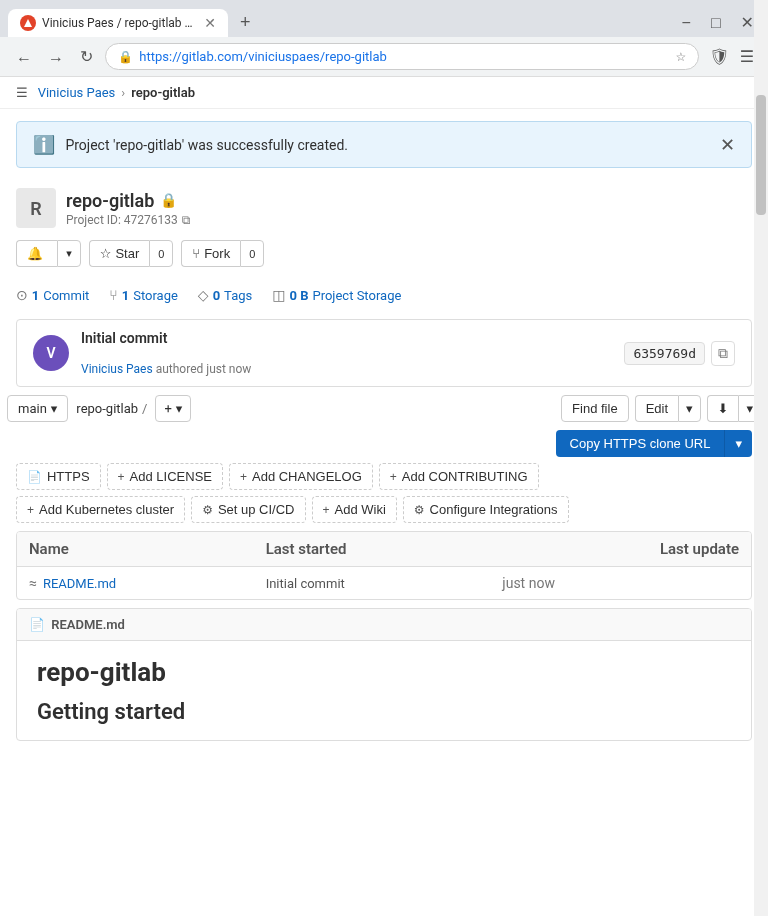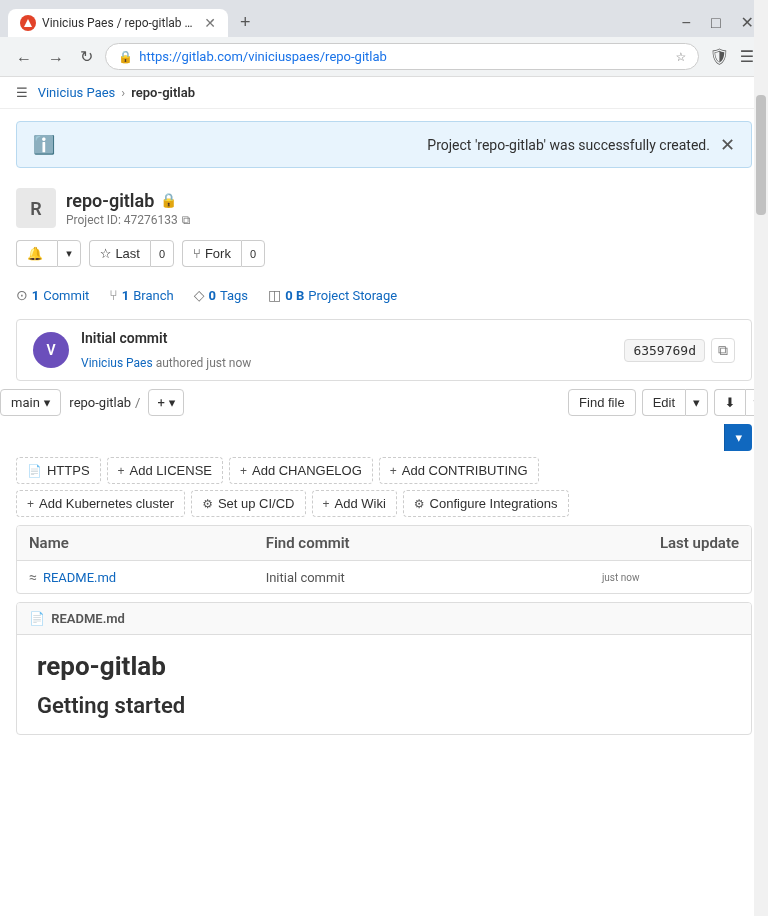--- a/index.html
+++ b/index.html
@@ -30,21 +30,21 @@
     
     .breadcrumb-bar { padding: 8px 16px; display: flex; align-items: center; gap: 6px; font-size: 13px; color: #555; border-bottom: 1px solid #eee; }
     .sidebar-toggle { cursor: pointer; color: #555; margin-right: 4px; }
     .breadcrumb-link { color: #1068bf; text-decoration: none; cursor: pointer; }
     .breadcrumb-sep { color: #888; }
     .breadcrumb-current { font-weight: 600; color: #303030; }
 
     
     .alert { background: #e8f4fd; border: 1px solid #b8d9f0; border-radius: 4px; margin: 12px 16px; padding: 12px 16px; display: flex; align-items: center; gap: 10px; }
     .alert-icon { color: #1068bf; font-size: 18px; flex-shrink: 0; }
-    .alert-text { flex: 1; font-size: 14px; color: #303030; text-align: right; }
+    .alert-text { flex: 1; font-size: 14px; color: #303030; }
     .alert-close { cursor: pointer; color: #555; font-size: 18px; margin-left: auto; }
 
     
     .repo-header { padding: 8px 16px 12px; }
     .repo-title-row { display: flex; align-items: center; gap: 10px; margin-bottom: 4px; }
     .repo-avatar { width: 40px; height: 40px; background: #e8e8e8; border-radius: 4px; display: flex; align-items: center; justify-content: center; font-size: 18px; font-weight: 600; color: #555; flex-shrink: 0; }
     .repo-info { flex: 1; }
     .repo-name { font-size: 18px; font-weight: 600; color: #303030; display: flex; align-items: center; gap: 6px; }
     .repo-lock-icon { color: #777; font-size: 14px; }
     .repo-id { font-size: 12px; color: #777; display: flex; gap: 4px; margin-top: 2px; }
@@ -60,28 +60,28 @@
     
     .stats-row { display: flex; align-items: center; gap: 20px; padding: 8px 16px; font-size: 13px; color: #555; }
     .stat-item { display: flex; align-items: center; gap: 4px; cursor: pointer; color: #1068bf; }
     .stat-icon { font-size: 14px; color: #777; }
 
     
     .commit-row { margin: 8px 16px; border: 1px solid #ddd; border-radius: 4px; padding: 10px 16px; display: flex; align-items: center; gap: 12px; }
     .commit-avatar { width: 36px; height: 36px; border-radius: 50%; background: #6b4fbb; display: flex; align-items: center; justify-content: center; color: #fff; font-size: 14px; font-weight: 600; overflow: hidden; flex-shrink: 0; }
     .commit-info { flex: 1; }
     .commit-msg { font-weight: 600; font-size: 14px; color: #303030; }
-    .commit-meta { font-size: 12px; color: #777; margin-top: 10px; }
+    .commit-meta { font-size: 12px; color: #777; margin-top: 16px; }
     .commit-meta a { color: #1068bf; text-decoration: none; }
     .commit-hash { display: flex; align-items: center; gap: 6px; margin-left: auto; justify-content: flex-end; }
     .hash-badge { background: #f5f5f5; border: 1px solid #ddd; border-radius: 4px; padding: 3px 8px; font-family: monospace; font-size: 13px; color: #303030; }
     .hash-copy { cursor: pointer; color: #777; font-size: 14px; border: 1px solid #ddd; border-radius: 4px; padding: 3px 6px; background: #fff; }
 
     
-    .file-toolbar { margin: 8px 0; display: flex; gap: 8px; }
+    .file-toolbar { margin: 8px 7px; display: flex; gap: 8px; }
     .branch-select { border: 1px solid #ccc; border-radius: 4px; padding: 5px 10px; background: #fff; font-size: 13px; cursor: pointer; display: flex; align-items: center; gap: 4px; }
     .branch-path { display: flex; align-items: center; gap: 4px; font-size: 13px; color: #303030; }
     .path-sep { color: #777; }
     .add-btn { border: 1px solid #ccc; border-radius: 4px; padding: 5px 8px; background: #fff; cursor: pointer; display: flex; align-items: center; gap: 4px; font-size: 13px; }
     .file-actions { margin-left: auto; display: flex; gap: 6px; }
     .action-btn { border: 1px solid #ccc; border-radius: 4px; padding: 5px 10px; background: #fff; cursor: pointer; font-size: 13px; color: #303030; display: flex; align-items: center; gap: 4px; }
     .btn-primary { background: #1068bf; color: #fff; border: none; border-radius: 4px 0 0 4px; padding: 6px 14px; cursor: pointer; font-size: 13px; font-weight: 500; }
     .btn-primary-arrow { background: #1068bf; color: #fff; border: none; border-left: 1px solid #0d5aa7; border-radius: 0 4px 4px 0; padding: 6px 10px; cursor: pointer; font-size: 13px; }
     .clone-group { display: flex; }
 
@@ -91,21 +91,21 @@
     .quick-icon { color: #555; font-size: 12px; }
 
     
     .file-table { margin: 8px 16px; border: 1px solid #ddd; border-radius: 4px; overflow: hidden; }
     .file-table-header { display: grid; grid-template-columns: 1fr 1fr 1fr; padding: 8px 12px; background: #f9f9f9; border-bottom: 1px solid #ddd; font-weight: 600; font-size: 15px; color: #555; }
     .file-row { display: grid; grid-template-columns: 1fr 1fr 1fr; padding: 8px 12px; border-bottom: 1px solid #eee; align-items: center; }
     .file-row:last-child { border-bottom: none; }
     .file-name { display: flex; align-items: center; gap: 6px; color: #1068bf; cursor: pointer; font-size: 13px; }
     .file-icon { font-size: 14px; color: #777; }
     .file-commit { font-size: 13px; color: #555; }
-    .file-date { font-size: 10px; color: #777; text-align: center; }
+    .file-date { font-size: 14px; color: #777; text-align: left; }
 
     
     .readme-section { margin: 8px 16px 16px; border: 1px solid #ddd; border-radius: 4px; overflow: hidden; }
     .readme-header { padding: 8px 12px; border-bottom: 1px solid #ddd; background: #f9f9f9; display: flex; align-items: center; gap: 6px; font-size: 13px; color: #555; font-weight: 600; }
     .readme-content { padding: 16px 20px; }
     .readme-title { font-size: 26px; font-weight: 700; color: #303030; margin-bottom: 12px; }
     .readme-subtitle { font-size: 22px; font-weight: 600; color: #303030; }
 
     
     .scrollbar-track { position: fixed; right: 0; top: 0; width: 14px; height: 916px; background: #f1f1f1; }
@@ -184,21 +184,21 @@
       <div class="btn-group">
         <button class="btn btn-left">
           <span>🔔</span>
           <span></span>
         </button>
         <button class="btn btn-right">▾</button>
       </div>
       <div class="btn-group">
         <button class="btn btn-left">
           <span>☆</span>
-          <span>Last</span>
+          <span>Star</span>
         </button>
         <button class="btn btn-right">
           <span>0</span>
         </button>
       </div>
       <div class="btn-group">
         <button class="btn btn-left">
           <span>⑂</span>
           <span>Fork</span>
         </button>
@@ -211,21 +211,21 @@
 
   <div class="stats-row">
     <span class="stat-item">
       <span class="stat-icon">⊙</span>
       <strong>1</strong>
       <span>Commit</span>
     </span>
     <span class="stat-item">
       <span class="stat-icon">⑂</span>
       <strong>1</strong>
-      <span>Branch</span>
+      <span>Storage</span>
     </span>
     <span class="stat-item">
       <span class="stat-icon">◇</span>
       <strong>0</strong>
       <span>Tags</span>
     </span>
     <span class="stat-item">
       <span class="stat-icon">◫</span>
       <strong>0 B</strong>
       <span>Project Storage</span>
@@ -270,20 +270,21 @@
       </div>
       <div class="btn-group">
         <button class="action-btn" style="border-radius:4px 0 0 4px; border-right:none;">⬇</button>
         <button class="action-btn" style="border-radius:0 4px 4px 0; padding:5px 7px;">▾</button>
       </div>
     </div>
   </div>
 
   <div style="margin: 4px 16px; display:flex; justify-content:flex-end;">
     <div class="clone-group">
+      <button class="btn-primary">Copy HTTPS clone URL</button>
       <button class="btn-primary-arrow">▾</button>
     </div>
   </div>
 
   <div class="quick-actions">
 
     <button class="quick-btn">
       <span class="quick-icon">📄</span>
       <span>HTTPS</span>
     </button>
@@ -315,21 +316,21 @@
     </button>
     <button class="quick-btn">
       <span class="quick-icon">⚙</span>
       <span>Configure Integrations</span>
     </button>
   </div>
 
   <div class="file-table">
     <div class="file-table-header">
       <span>Name</span>
-      <span>Find commit</span>
+      <span>Last started</span>
       <span style="text-align:right;">Last update</span>
     </div>
     <div class="file-row">
       <div class="file-name">
         <span class="file-icon">≈</span>
         <span>README.md</span>
       </div>
       <div class="file-commit">Initial commit</div>
       <div class="file-date">just now</div>
     </div>

